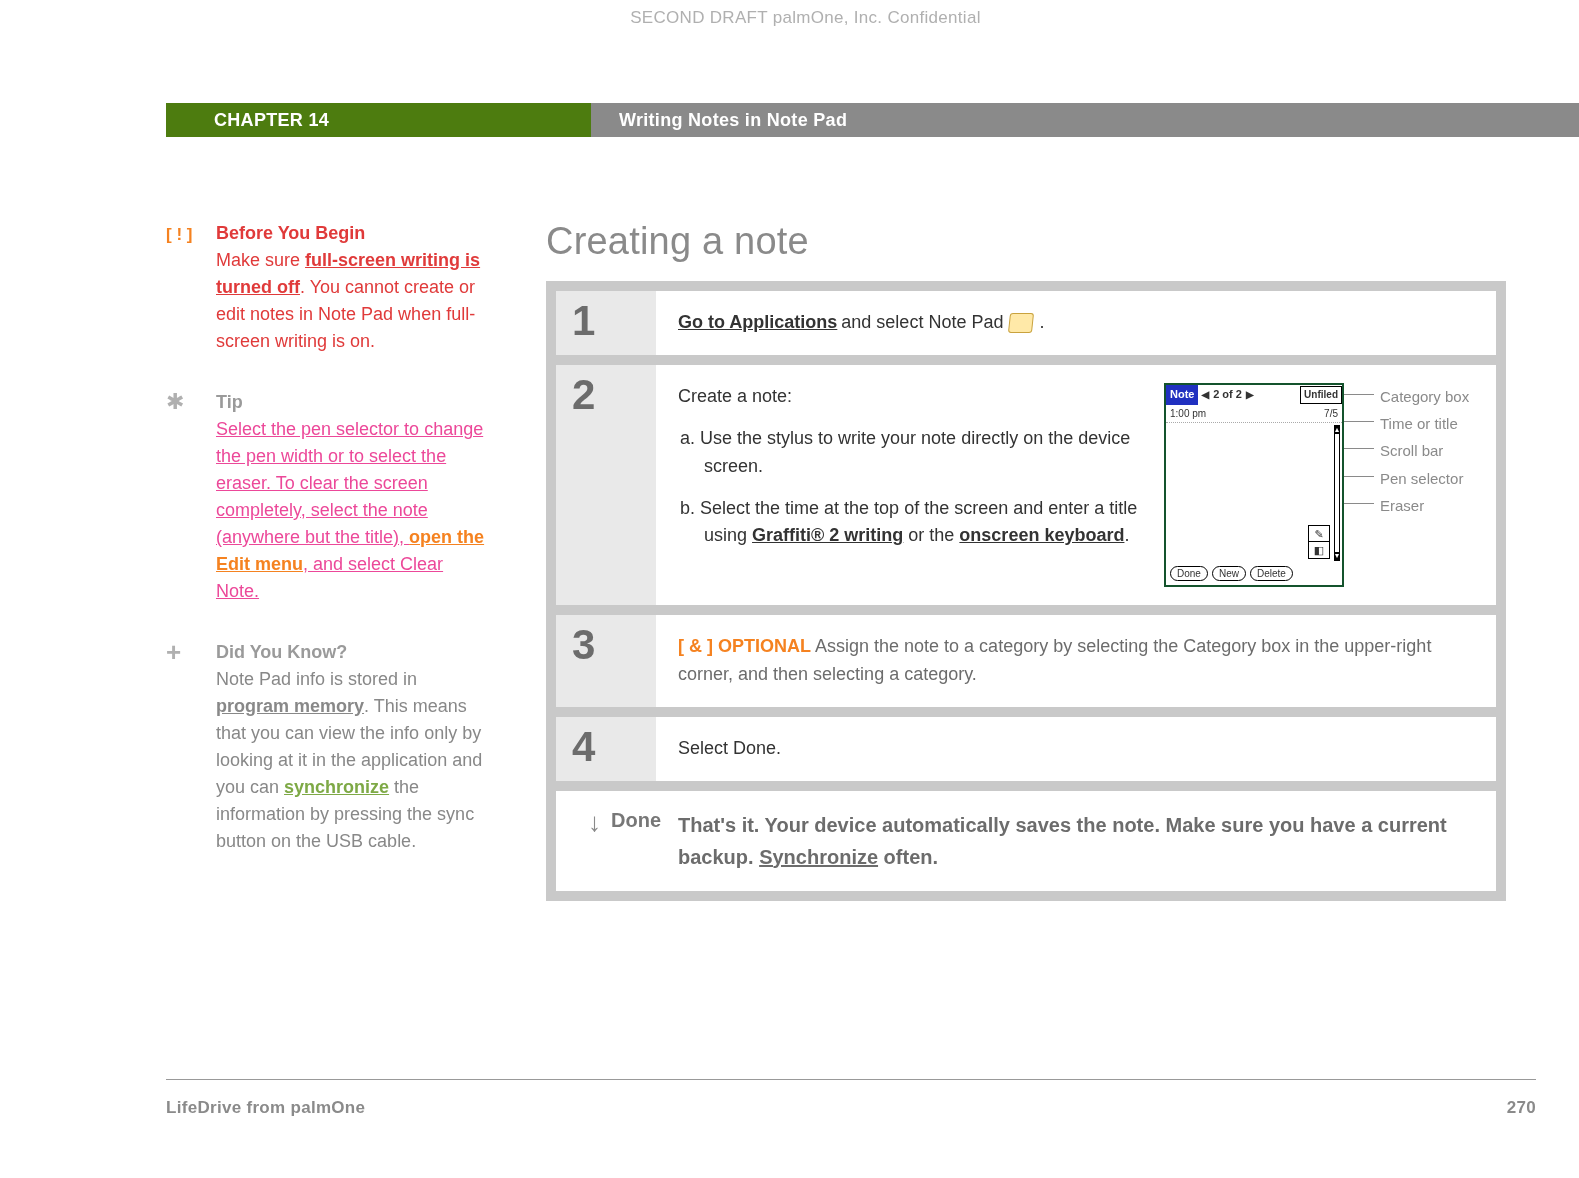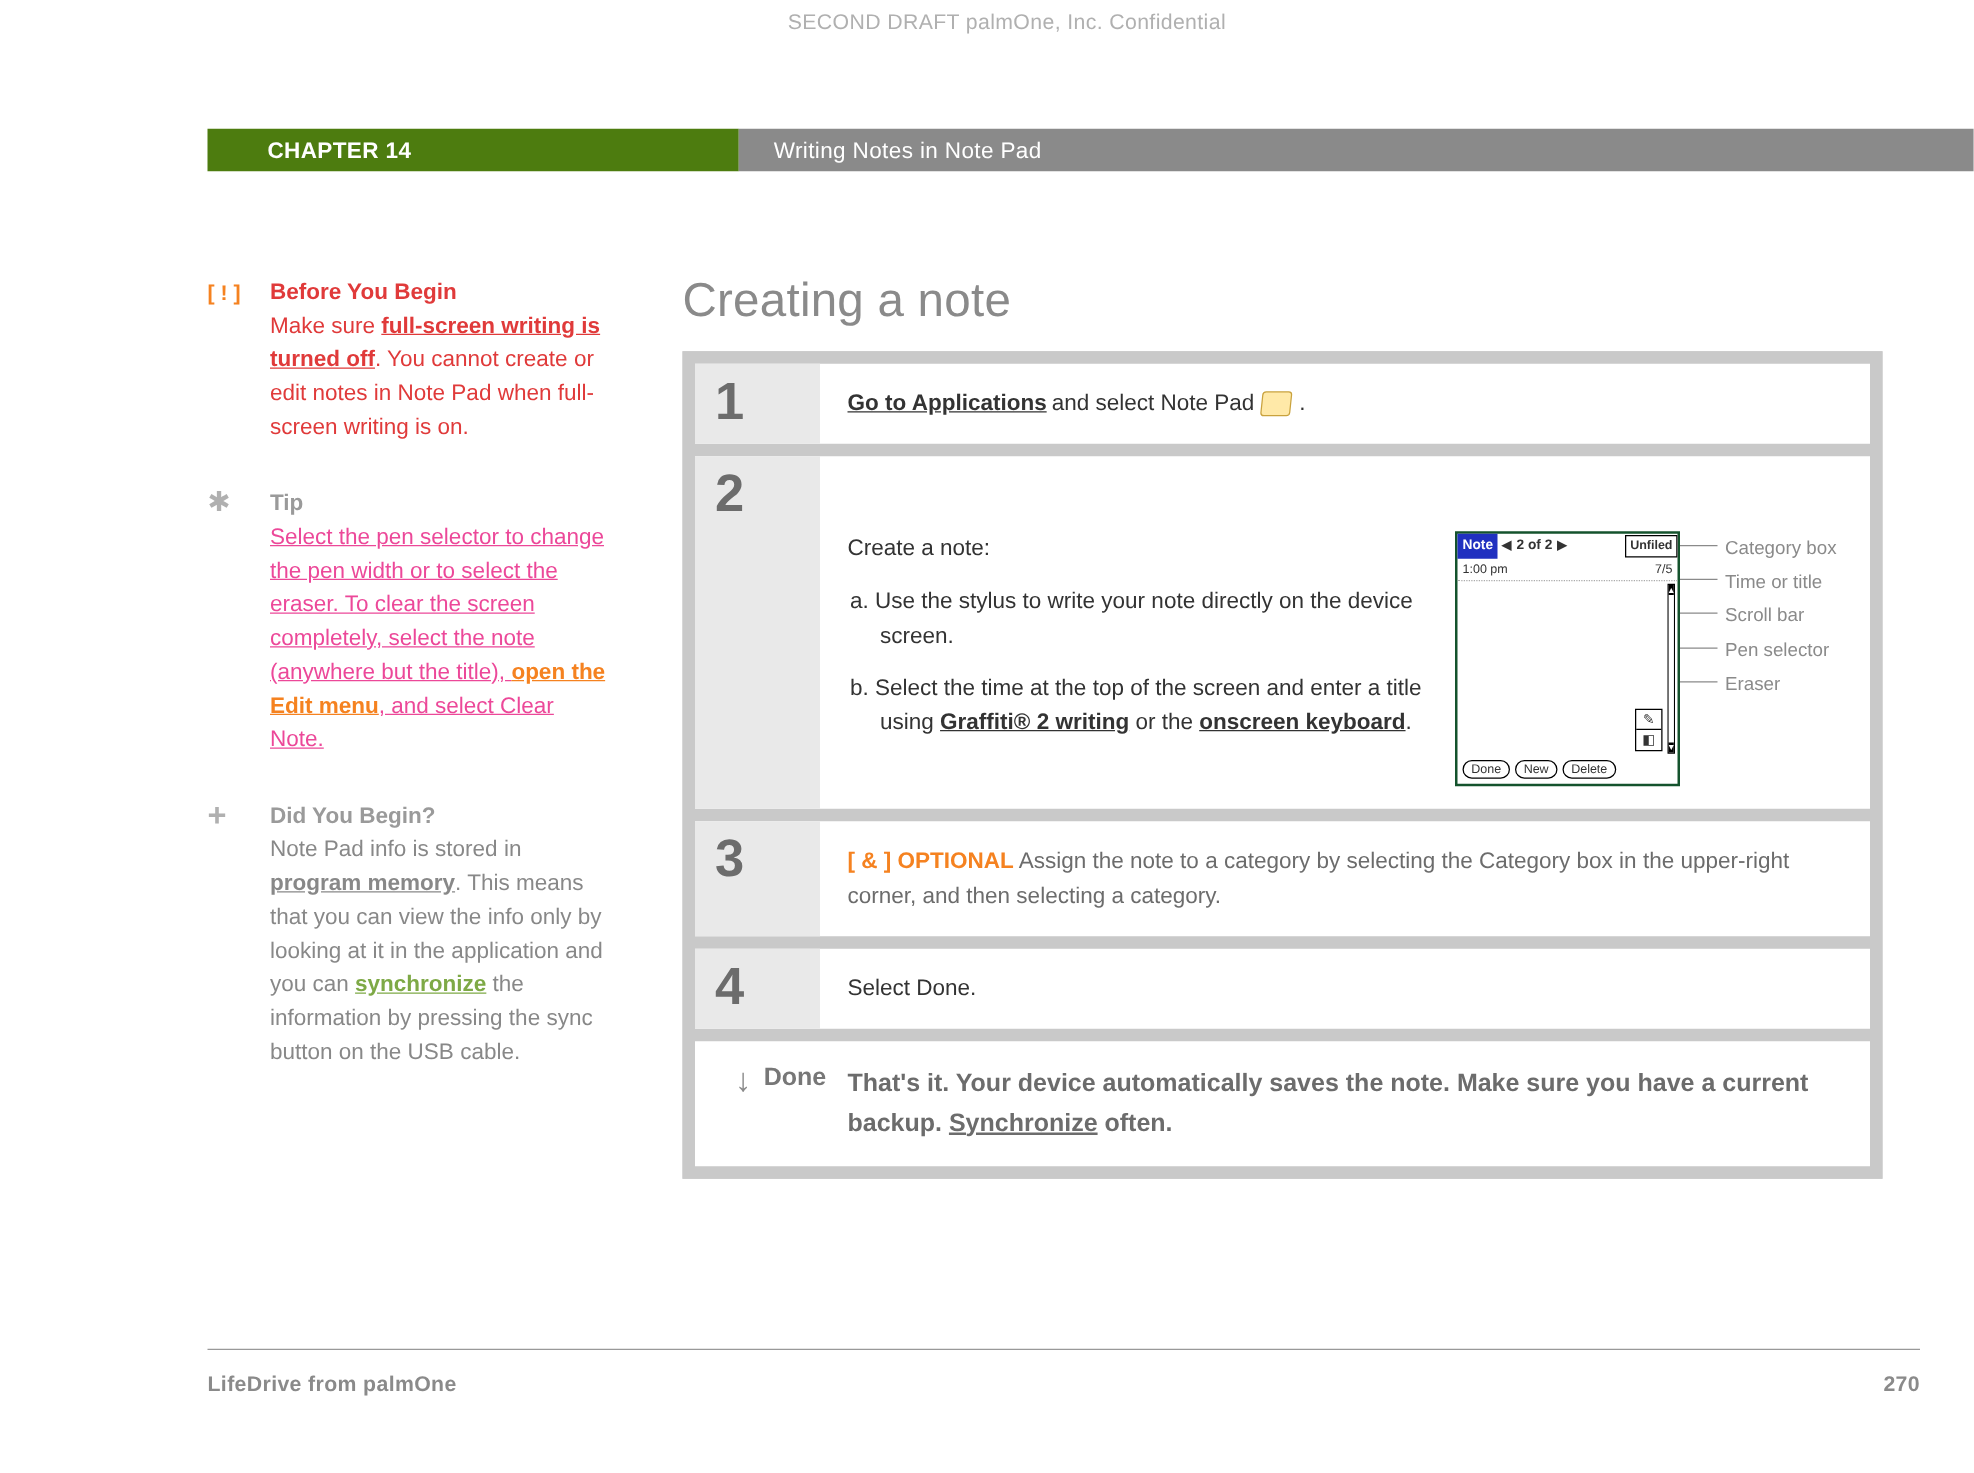--- a/index.html
+++ b/index.html
@@ -41,21 +41,21 @@
     font-size: 18px;
     letter-spacing: 0.3px;
   }
   .header-gray {
     flex: 1;
     background: #8a8a8a;
     color: #fff;
     display: flex;
     align-items: center;
     padding-left: 28px;
-    font-weight: normal;
+    font-weight: bold;
     font-size: 18px;
     letter-spacing: 0.3px;
     text-align: center;
   }
 
   .content {
     position: absolute;
     top: 220px;
     left: 166px;
     width: 1370px;
@@ -145,21 +145,21 @@
     width: 24px; height: 20px;
     display: inline-block;
     position: relative;
     background: #ffe9a8;
     border: 1px solid #c9a23d;
     border-radius: 3px;
     transform: skewX(-6deg);
     margin: 0 2px;
   }
 
-  .step2-inner { display: flex; gap: 22px; margin-top: 42px; }
+  .step2-inner { display: flex; gap: 22px; }
   .step2-text { flex: 1; }
   .step2-sub { padding-left: 26px; text-indent: -24px; margin-top: 14px; }
 
   
   .device-wrap { width: 310px; display: flex; gap: 14px; }
   .device {
     width: 180px;
     border: 2px solid #14532d;
     background: #fff;
   }
@@ -334,21 +334,21 @@
       <div class="side-marker marker-star">✱</div>
       <div class="side-body">
         <span class="tip-title">Tip</span><br>
         <span class="tip-text">Select the pen selector to change the pen width or to select the eraser. To clear the screen completely, select the note (anywhere but the title), </span><span class="tip-link">open the Edit menu</span><span class="tip-text">, and select Clear Note.</span>
       </div>
     </div>
 
     <div class="side-block">
       <div class="side-marker marker-plus">+</div>
       <div class="side-body">
-        <span class="dyk-title">Did You Begin?</span><br>
+        <span class="dyk-title">Did You Know?</span><br>
         <span class="dyk-text">Note Pad info is stored in </span><span class="dyk-link-gray">program memory</span><span class="dyk-text">. This means that you can view the info only by looking at it in the application and you can </span><span class="dyk-link-green">synchronize</span><span class="dyk-text"> the information by pressing the sync button on the USB cable.</span>
       </div>
     </div>
 
   </div>
 
   <div class="main">
     <div class="section-title">Creating a note</div>
 
     <div class="steps-box">

